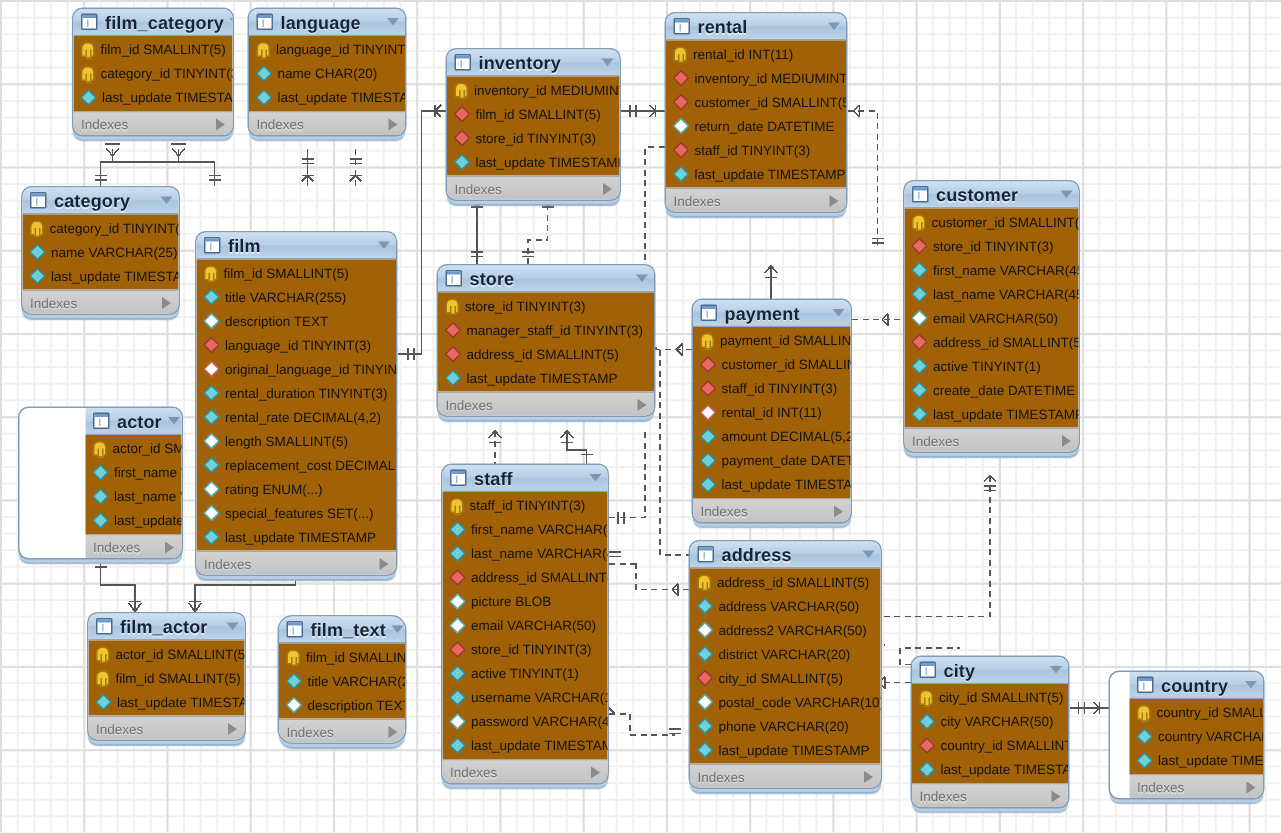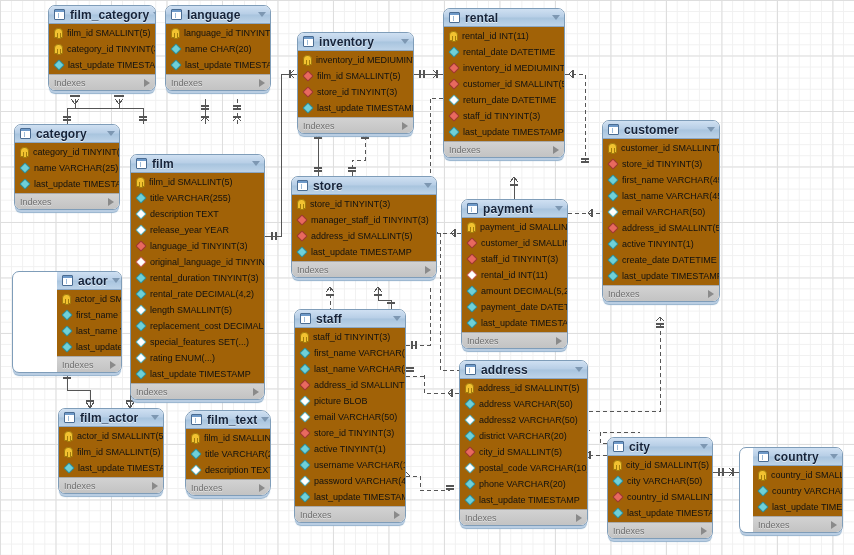--- a/index.html
+++ b/index.html
@@ -302,24 +302,20 @@
         <span class="t-icon"></span>
         <span class="t-title">rental</span>
         <span class="t-caret"></span>
       </div>
       <div class="t-cols">
         <div class="col">
           <span class="cm pk"></span>
           <span class="col-txt">rental_id INT(11)</span>
         </div>
         <div class="col">
-          <span class="cm d nn"></span>
-          <span class="col-txt">rental_date DATETIME</span>
-        </div>
-        <div class="col">
           <span class="cm d fk"></span>
           <span class="col-txt">inventory_id MEDIUMINT(8)</span>
         </div>
         <div class="col">
           <span class="cm d fk"></span>
           <span class="col-txt">customer_id SMALLINT(5)</span>
         </div>
         <div class="col">
           <span class="cm d nul"></span>
           <span class="col-txt">return_date DATETIME</span>
@@ -423,24 +419,20 @@
           <span class="cm pk"></span>
           <span class="col-txt">film_id SMALLINT(5)</span>
         </div>
         <div class="col">
           <span class="cm d nn"></span>
           <span class="col-txt">title VARCHAR(255)</span>
         </div>
         <div class="col">
           <span class="cm d nul"></span>
           <span class="col-txt">description TEXT</span>
-        </div>
-        <div class="col">
-          <span class="cm d nul"></span>
-          <span class="col-txt">release_year YEAR</span>
         </div>
         <div class="col">
           <span class="cm d fk"></span>
           <span class="col-txt">language_id TINYINT(3)</span>
         </div>
         <div class="col">
           <span class="cm d fknul"></span>
           <span class="col-txt">original_language_id  TINYINT(3)</span>
         </div>
         <div class="col">
@@ -454,25 +446,25 @@
         <div class="col">
           <span class="cm d nul"></span>
           <span class="col-txt">length SMALLINT(5)</span>
         </div>
         <div class="col">
           <span class="cm d nn"></span>
           <span class="col-txt">replacement_cost DECIMAL(5,2)</span>
         </div>
         <div class="col">
           <span class="cm d nul"></span>
+          <span class="col-txt">rating ENUM(...)</span>
+        </div>
+        <div class="col">
+          <span class="cm d nul"></span>
           <span class="col-txt">special_features SET(...)</span>
-        </div>
-        <div class="col">
-          <span class="cm d nul"></span>
-          <span class="col-txt">rating ENUM(...)</span>
         </div>
         <div class="col">
           <span class="cm d nn"></span>
           <span class="col-txt">last_update TIMESTAMP</span>
         </div>
       </div>
       <div class="t-foot">
         <span class="f-txt">Indexes</span>
         <span class="f-arrow"></span>
       </div>

